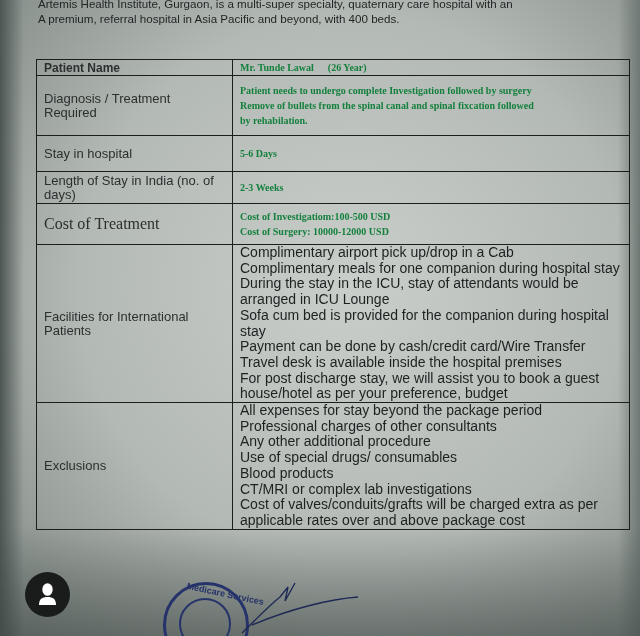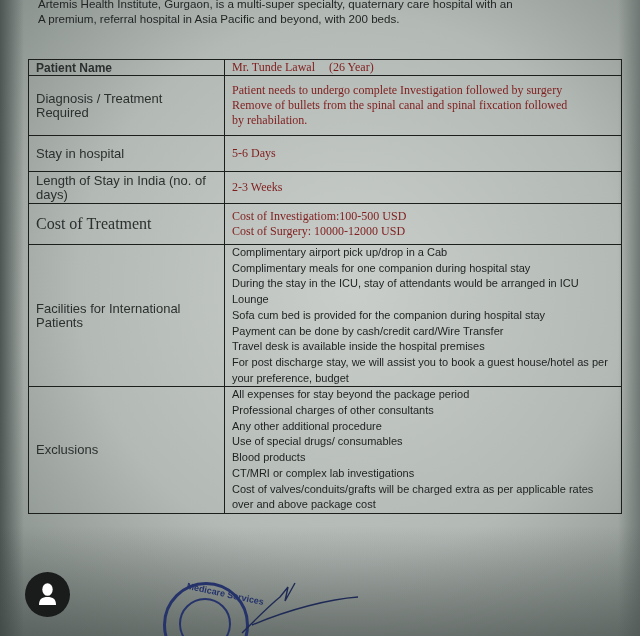--- a/index.html
+++ b/index.html
@@ -19,32 +19,32 @@
   .vignette-bottom {
     position: absolute; left: 0; bottom: 0; width: 640px; height: 110px;
     background: linear-gradient(0deg, rgba(60,68,65,0.55) 0%, rgba(120,128,124,0) 100%);
   }
   .intro {
     position: absolute; left: 38px; top: -4px; width: 560px;
     font-size: 11.6px; line-height: 15px; color: #1f2322;
   }
   .intro div { white-space: nowrap; }
   table.info {
-    position: absolute; left: 28px; top: 59px; width: 594px;
+    position: absolute; left: 36px; top: 59px; width: 594px;
     border-collapse: collapse; table-layout: fixed;
   }
   table.info td {
     border: 1.5px solid #1b1e1d; vertical-align: middle;
     padding: 0 7px;
   }
   td.label { width: 181px; font-size: 13px; color: #2b302e; line-height: 14px; }
   td.label.bold { font-weight: bold; font-size: 12px; }
   td.label.serif { font-family: "Liberation Serif", serif; font-size: 16px; }
-  td.value-serif { font-family: "Liberation Serif", serif; font-size: 12px; line-height: 15px; font-weight: normal; color: #7f1d1d; }
-  td.value-sans { font-size: 11px; line-height: 15.7px; color: #1d2120; }
+  td.value-serif { font-family: "Liberation Serif", serif; font-size: 10px; line-height: 15px; font-weight: bold; color: #15803d; }
+  td.value-sans { font-size: 14px; line-height: 15.7px; color: #1d2120; }
   .r-name td { height: 15px; }
   .r-diag td { height: 59px; }
   .r-doc td { height: 36px; vertical-align: top; padding-top: 3px; }
   .r-stay td { height: 35px; margin-left: 21px; }
   .r-len td { height: 31px; }
   .r-cost td { height: 40px; }
   .r-fac td { height: 137px; }
   .r-exc td { height: 124px; }
   .name-age { margin-left: 14px; }
   .avatar-btn {
@@ -67,21 +67,21 @@
   .signature { position: absolute; left: 240px; top: 575px; }
 </style>
 </head>
 <body>
 
 <div class="vignette-left"></div>
 <div class="vignette-right"></div>
 
 <div class="intro">
   <div>Artemis Health Institute, Gurgaon, is a multi-super specialty, quaternary care hospital with an</div>
-  <div>A premium, referral hospital in Asia Pacific and beyond, with 200 beds.</div>
+  <div>A premium, referral hospital in Asia Pacific and beyond, with 400 beds.</div>
 </div>
 
 <table class="info">
   <tbody>
       <tr class="r-name">
     <td class="label bold">Patient Name</td>
     <td class="value-serif">
       <span>Mr. Tunde Lawal</span><span class="name-age">(26 Year)</span>
     </td>
   </tr>

